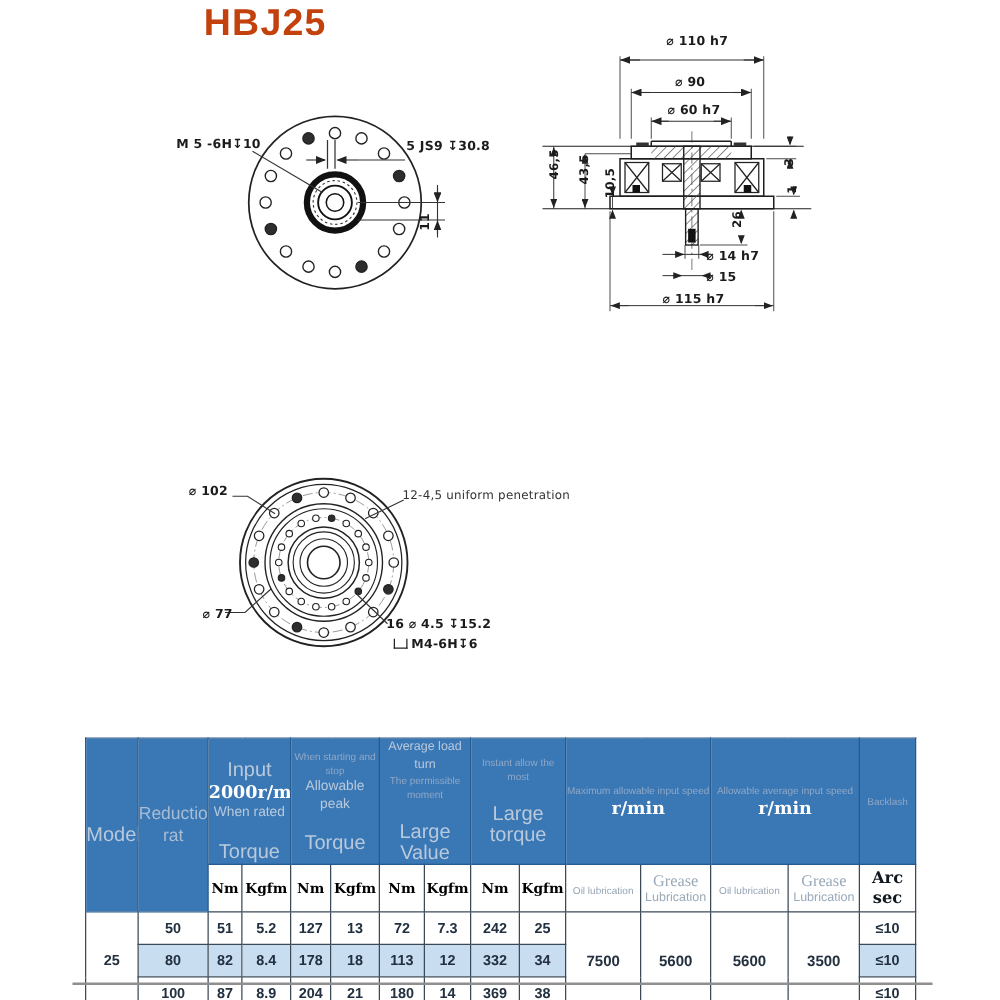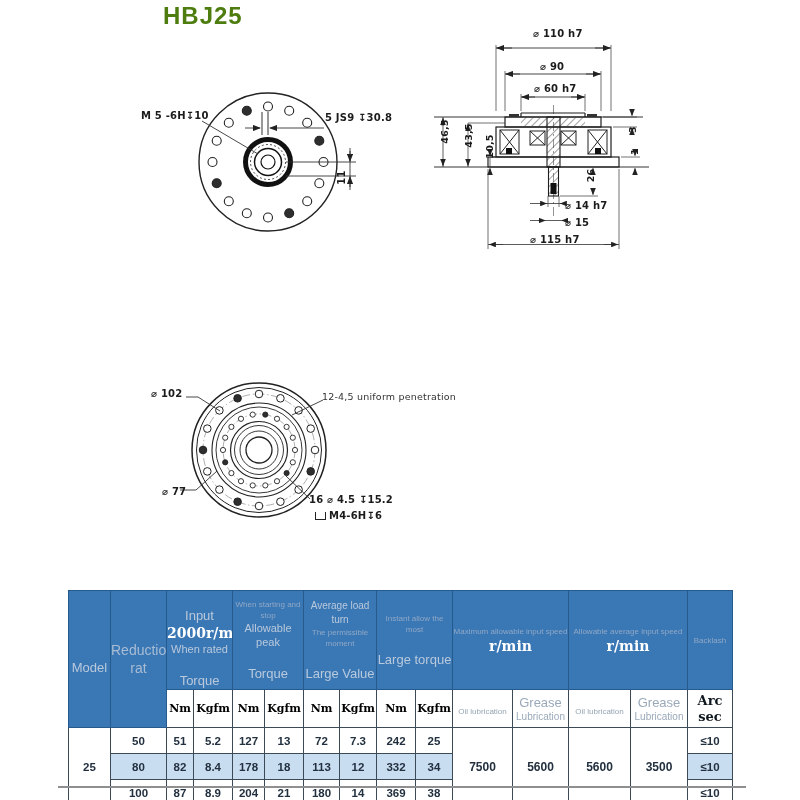--- a/index.html
+++ b/index.html
@@ -1,41 +1,41 @@
 <!DOCTYPE html>
 <html style="--c-header_blue: #3a77b5; --c-row_highlight: #c9ddf1; --c-header_text_light: #b9c9dc; --c-header_text_faint: #8fa8c6; --c-line_color: #222222;"><head>
 <meta charset="utf-8">
 <style>
   html,body{margin:0;padding:0;}
   body{width:800px;height:800px;position:relative;background:#fff;overflow:hidden;
        font-family:"Liberation Sans",sans-serif;}
-  #title{position:absolute;left:163px;top:2px;font-size:24px;font-weight:700;
-         color:#4d7c0f;letter-spacing:1px;font-family:"Liberation Sans",sans-serif;}
+  #title{position:absolute;left:163px;top:2px;font-size:30px;font-weight:700;
+         color:#c2410c;letter-spacing:1px;font-family:"Liberation Sans",sans-serif;}
   .dim{position:absolute;font-family:"DejaVu Sans",sans-serif;font-size:10px;
        font-weight:600;color:#1b1b1b;white-space:nowrap;letter-spacing:.2px;}
   .dim.sm{font-size:9.5px;}
   .rot{width:26px;text-align:center;transform:rotate(-90deg);transform-origin:center;}
   .cbore{display:inline-block;width:9px;height:7px;border:1.6px solid #222;border-top:none;
          margin-right:3px;vertical-align:-1px;}
   svg{position:absolute;overflow:visible;}
 
   
   table{position:absolute;left:68px;top:590px;width:664px;border-collapse:collapse;
         table-layout:fixed;}
   td{border:1px solid #3c4a58;text-align:center;vertical-align:middle;padding:0;overflow:hidden;}
   td.hb{background:var(--c-header_blue,#3a77b5);border-color:#265a8d;}
   tr.hl td{background:var(--c-row_highlight,#c9ddf1);}
   .ht1{font-size:8px;color:var(--c-header_text_faint,#8fa8c6);line-height:11px;display:block;}
   .ht2{font-size:11px;color:var(--c-header_text_light,#b9c9dc);line-height:14px;display:block;}
-  .ht3{font-size:13px;color:var(--c-header_text_light,#b9c9dc);line-height:17px;display:block;margin-top:16px;}
+  .ht3{font-size:16px;color:var(--c-header_text_light,#b9c9dc);line-height:17px;display:block;margin-top:16px;}
   .hwb{font-size:14px;color:#fff;font-weight:700;line-height:18px;display:block;
        font-family:"DejaVu Serif",serif;}
   .serif{font-family:"DejaVu Serif",serif;font-weight:700;font-size:11px;color:#000000;}
   .suboil{font-size:8px;color:#97a5b4;}
-  .subgrease1{font-size:13px;color:#9aa9b9;line-height:15px;display:block;}
+  .subgrease1{font-size:13px;color:#9aa9b9;line-height:15px;display:block;font-family:Liberation Serif, serif;}
   .subgrease2{font-size:10px;color:#9aa9b9;line-height:13px;display:block;}
   .arc{font-family:"DejaVu Serif",serif;font-weight:700;font-size:13px;color:#101820;line-height:16px;display:block;}
   .dcell{font-size:11.5px;font-weight:600;color:#22303f;}
   .scell{font-size:12px;font-weight:600;color:#22303f;}
   #bottomrule{position:absolute;left:58px;top:786px;width:688px;height:2px;background:#8f8f8f;}
 </style>
 </head>
 <body>
 
 <div id="title">HBJ25</div>

